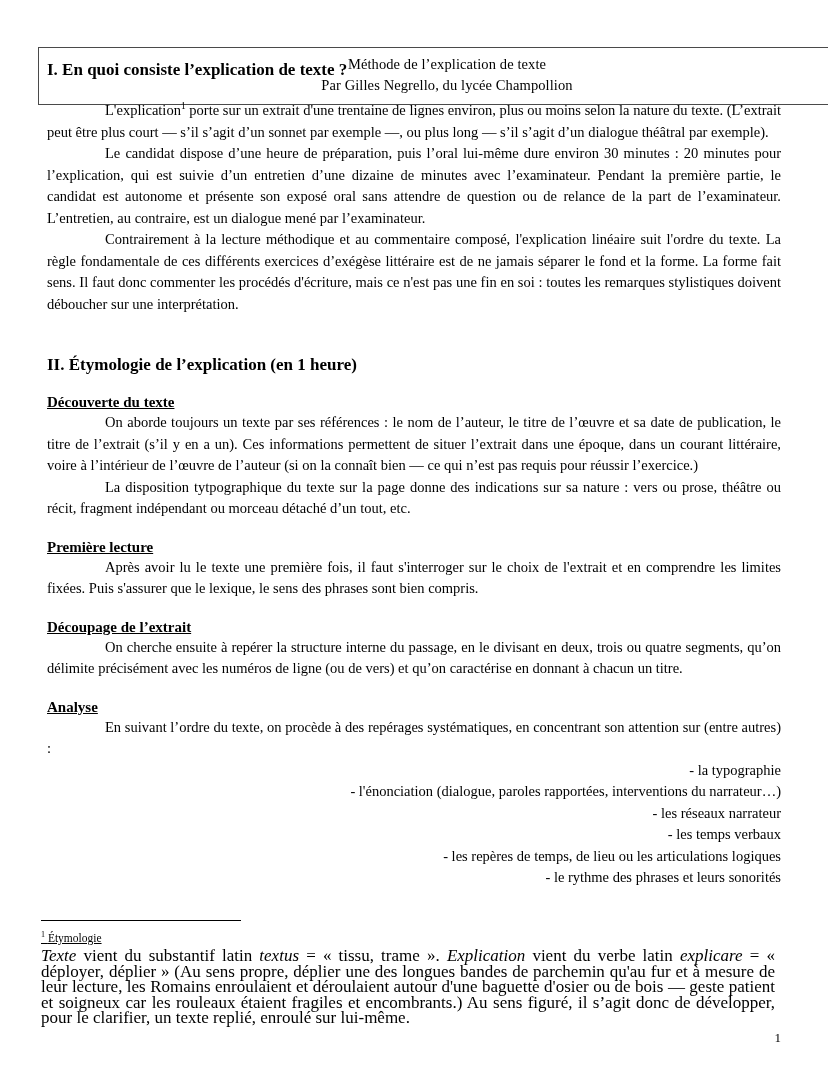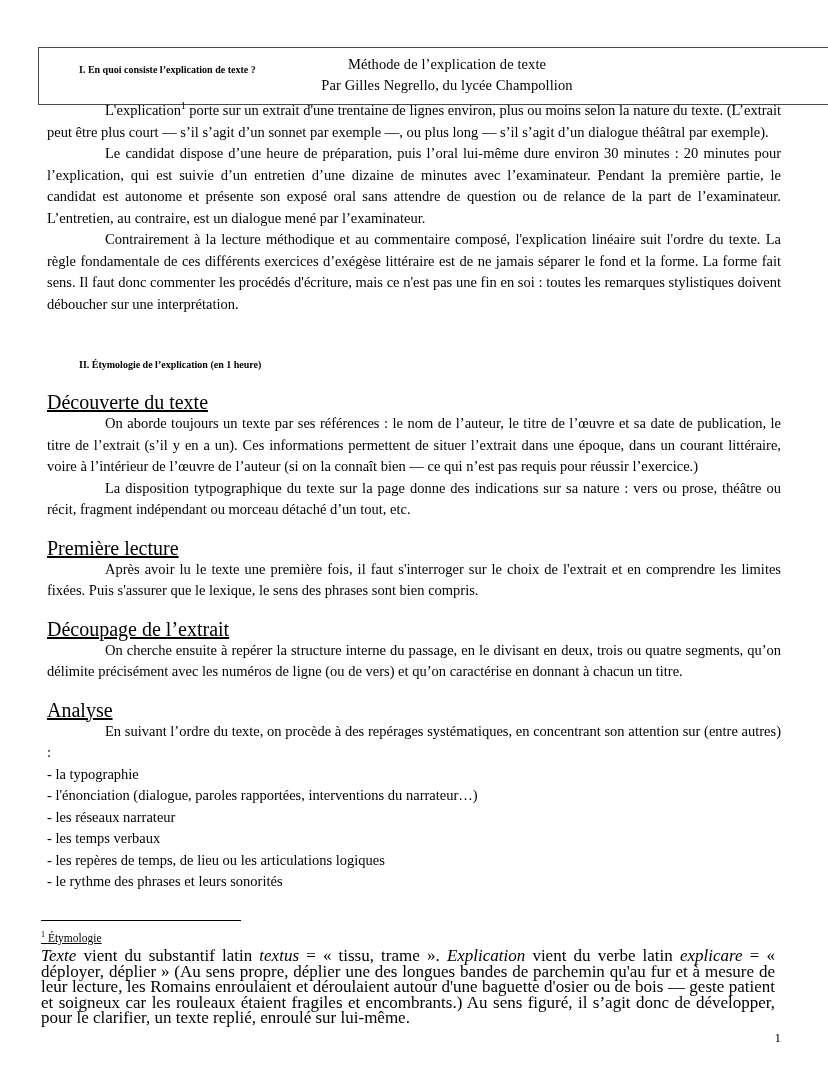--- a/index.html
+++ b/index.html
@@ -37,48 +37,48 @@
   }
   .title-line {
     font-size: 14.5px;
     line-height: 21px;
     letter-spacing: .1px;
   }
 
   
   .section-heading {
     font-weight: bold;
-    font-size: 10px;
+    font-size: 17px;
     line-height: 20px;
-    margin-left: 32px;
   }
   .section-heading .normal {
     font-weight: bold;
   }
   .sub-heading {
-    font-size: 20px;
+    font-size: 15px;
     line-height: 20px;
     text-decoration: underline;
     display: inline-block;
+    font-weight: bold;
   }
 
   
   p.body {
     margin: 0;
     font-size: 14.5px;
     line-height: 21.5px;
     text-align: justify;
     text-indent: 58px;
     hyphens: none;
   }
   .listline {
     margin: 0;
     font-size: 14.5px;
     line-height: 21.5px;
-    text-align: left;
+    text-align: right;
     text-indent: 0;
   }
   sup.fn {
     font-size: 9.5px;
     vertical-align: super;
     line-height: 0;
   }
 
   
   .sp-title-gap { height: 60px; }

